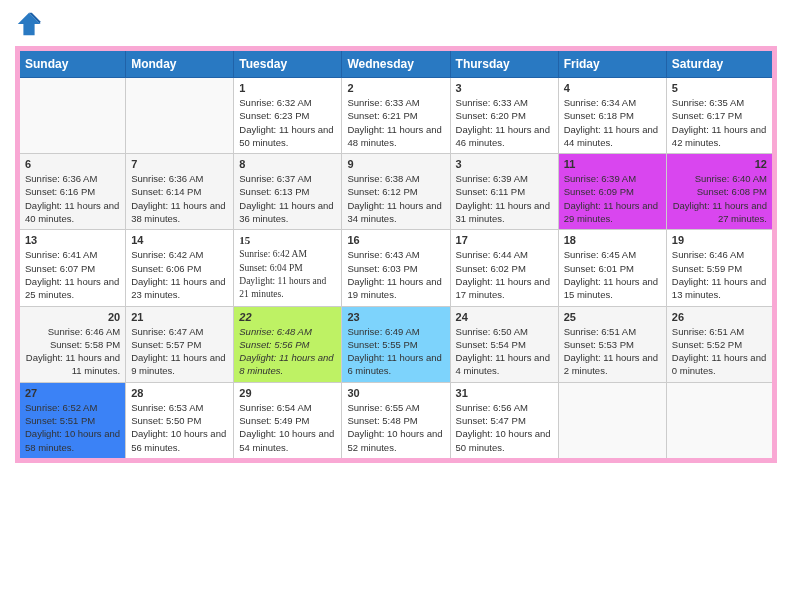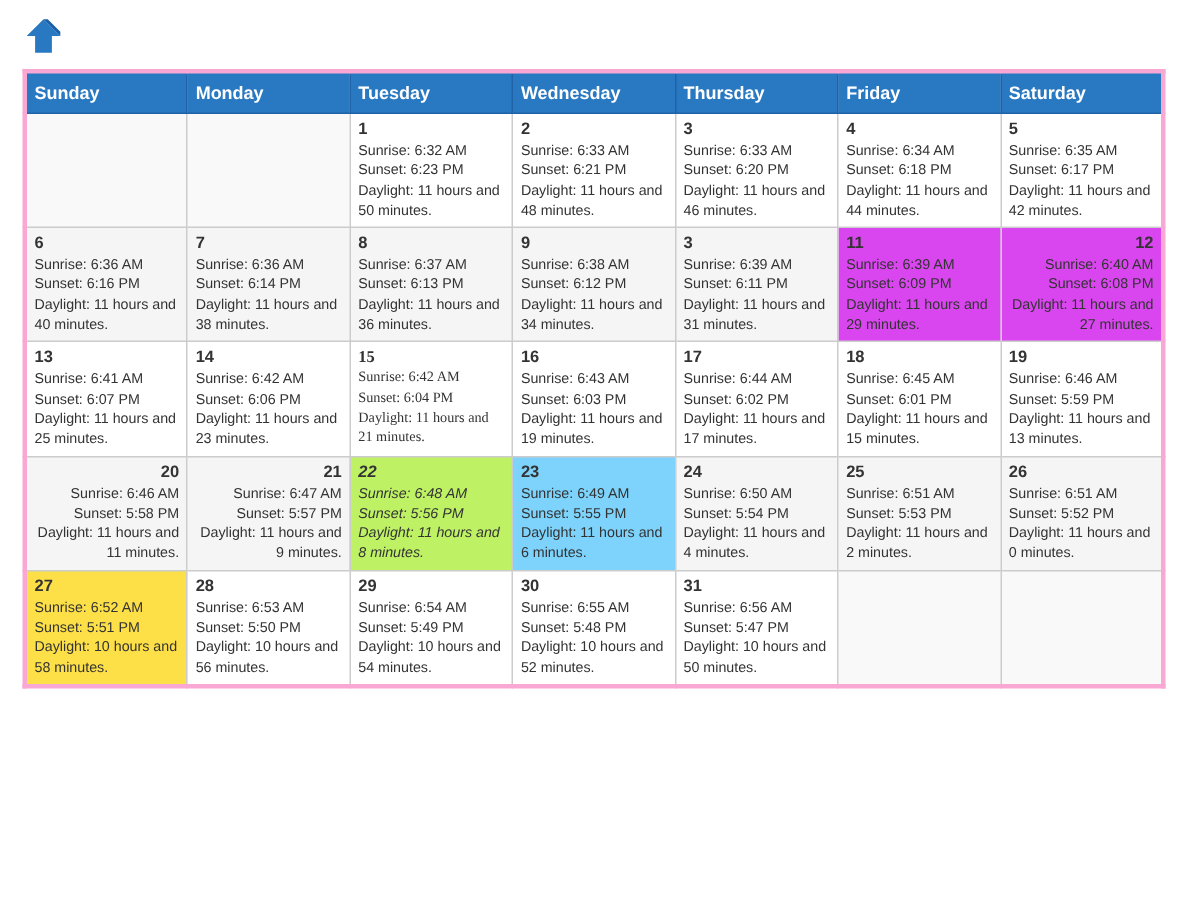--- a/index.html
+++ b/index.html
@@ -53,21 +53,21 @@
       color: #333;
       line-height: 1.1;
     }
     .location {
       font-size: 14px;
       color: #555;
     }
     .calendar {
       width: 100%;
       border-collapse: collapse;
-      border: 3px solid #f9a8d4;
+      border: 5px solid #f9a8d4;
     }
     .calendar th {
       background-color: #2979c2;
       color: #fff;
       font-size: 12px;
       font-weight: bold;
       padding: 6px 5px;
       text-align: left;
       border: 1px solid #2062a8;
     }
@@ -218,21 +218,21 @@
           <td style="background: rgb(255, 255, 255);">
             <span class="day-number">19</span>
             <div class="day-info">Sunrise: 6:46 AM<br>Sunset: 5:59 PM<br>Daylight: 11 hours and 13 minutes.</div>
           </td>
         </tr>
         <tr>
           <td style="background: rgb(245, 245, 245); text-align: right;">
             <span class="day-number">20</span>
             <div class="day-info">Sunrise: 6:46 AM<br>Sunset: 5:58 PM<br>Daylight: 11 hours and 11 minutes.</div>
           </td>
-          <td style="background: rgb(245, 245, 245); text-align: right;">
+          <td style="background: rgb(245, 245, 245);">
             <span class="day-number">21</span>
             <div class="day-info">Sunrise: 6:47 AM<br>Sunset: 5:57 PM<br>Daylight: 11 hours and 9 minutes.</div>
           </td>
           <td style="background: #bef264; font-style: italic;">
             <span class="day-number">22</span>
             <div class="day-info">Sunrise: 6:48 AM<br>Sunset: 5:56 PM<br>Daylight: 11 hours and 8 minutes.</div>
           </td>
           <td style="background: #7dd3fc;">
             <span class="day-number">23</span>
             <div class="day-info">Sunrise: 6:49 AM<br>Sunset: 5:55 PM<br>Daylight: 11 hours and 6 minutes.</div>
@@ -244,21 +244,21 @@
           <td style="background: rgb(245, 245, 245);">
             <span class="day-number">25</span>
             <div class="day-info">Sunrise: 6:51 AM<br>Sunset: 5:53 PM<br>Daylight: 11 hours and 2 minutes.</div>
           </td>
           <td style="background: rgb(245, 245, 245);">
             <span class="day-number">26</span>
             <div class="day-info">Sunrise: 6:51 AM<br>Sunset: 5:52 PM<br>Daylight: 11 hours and 0 minutes.</div>
           </td>
         </tr>
         <tr>
-          <td style="background: #fde047;">
+          <td style="background: #3b82f6;">
             <span class="day-number">27</span>
             <div class="day-info">Sunrise: 6:52 AM<br>Sunset: 5:51 PM<br>Daylight: 10 hours and 58 minutes.</div>
           </td>
           <td style="background: rgb(255, 255, 255);">
             <span class="day-number">28</span>
             <div class="day-info">Sunrise: 6:53 AM<br>Sunset: 5:50 PM<br>Daylight: 10 hours and 56 minutes.</div>
           </td>
           <td style="background: rgb(255, 255, 255); margin-left: 24px;">
             <span class="day-number">29</span>
             <div class="day-info">Sunrise: 6:54 AM<br>Sunset: 5:49 PM<br>Daylight: 10 hours and 54 minutes.</div>

